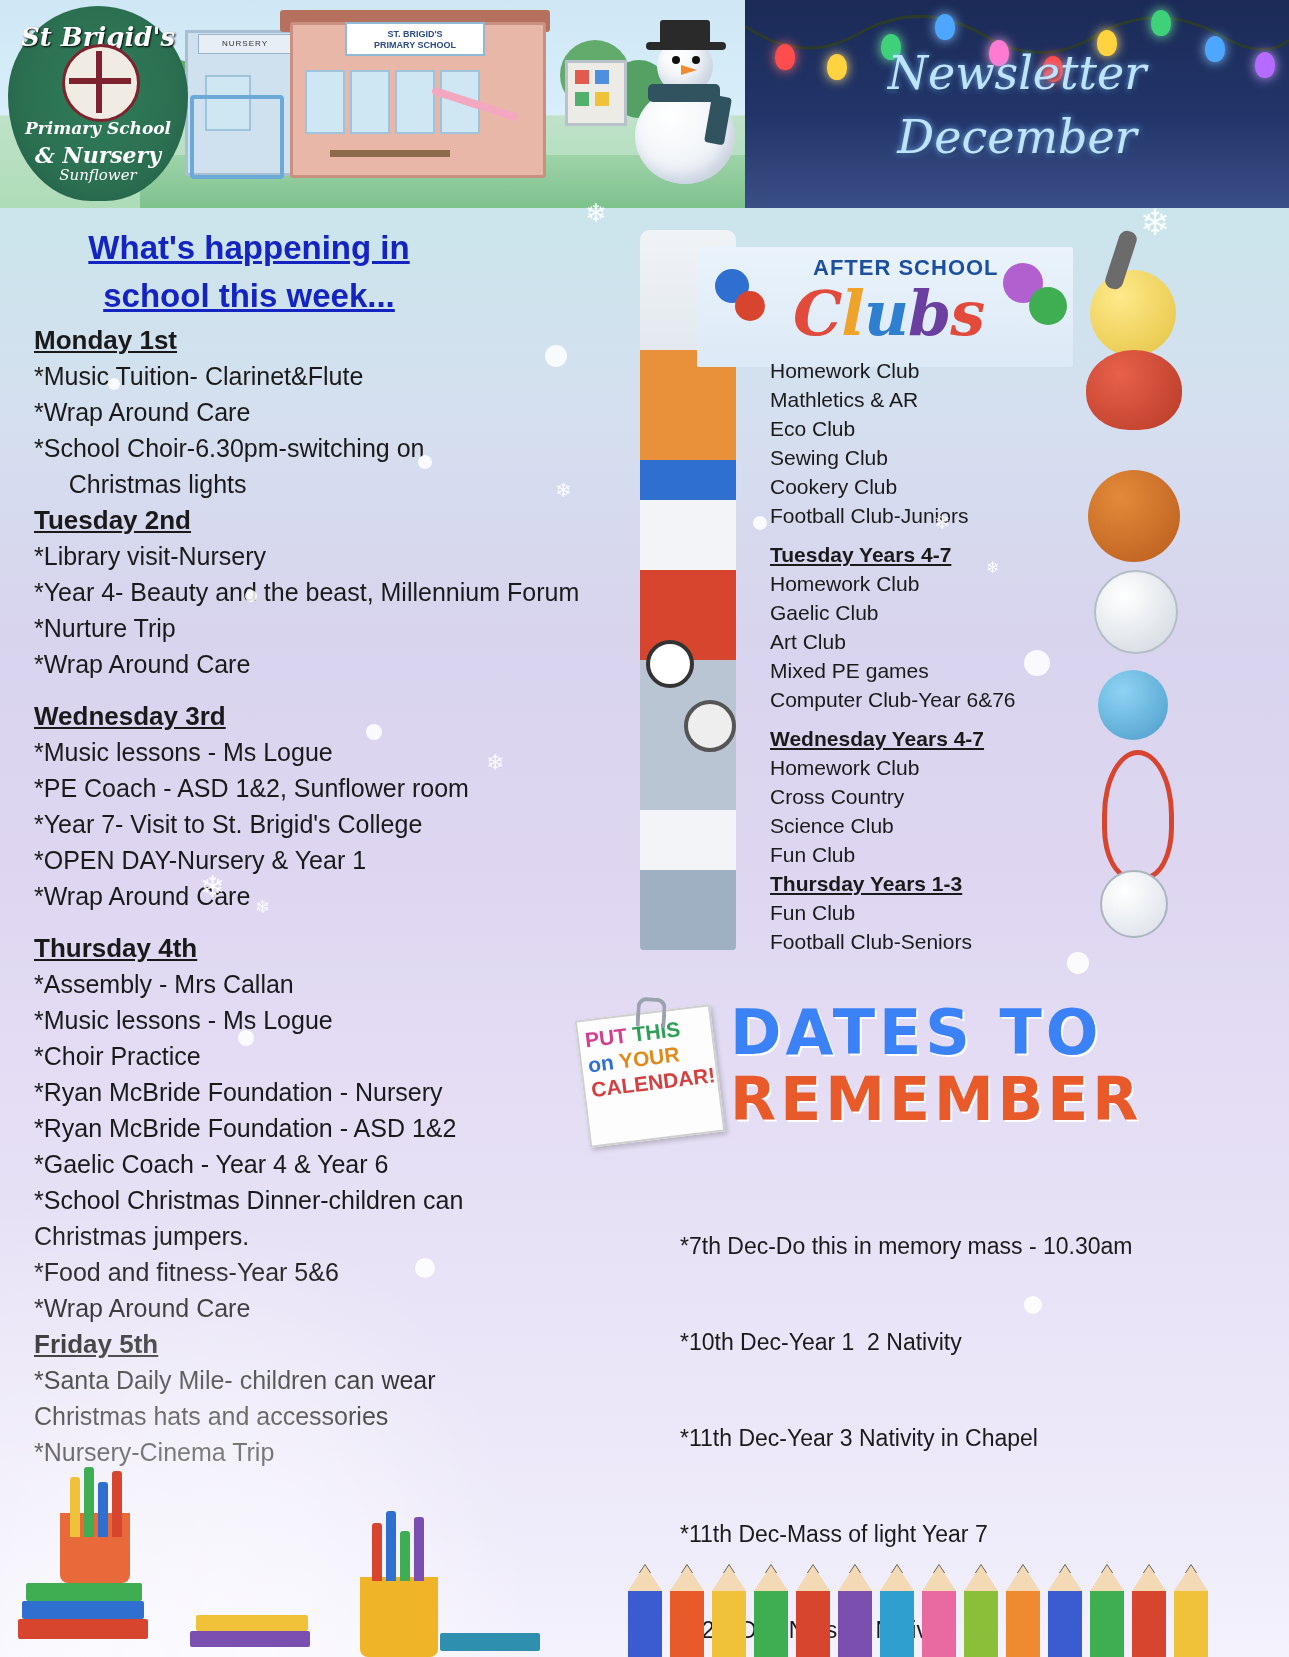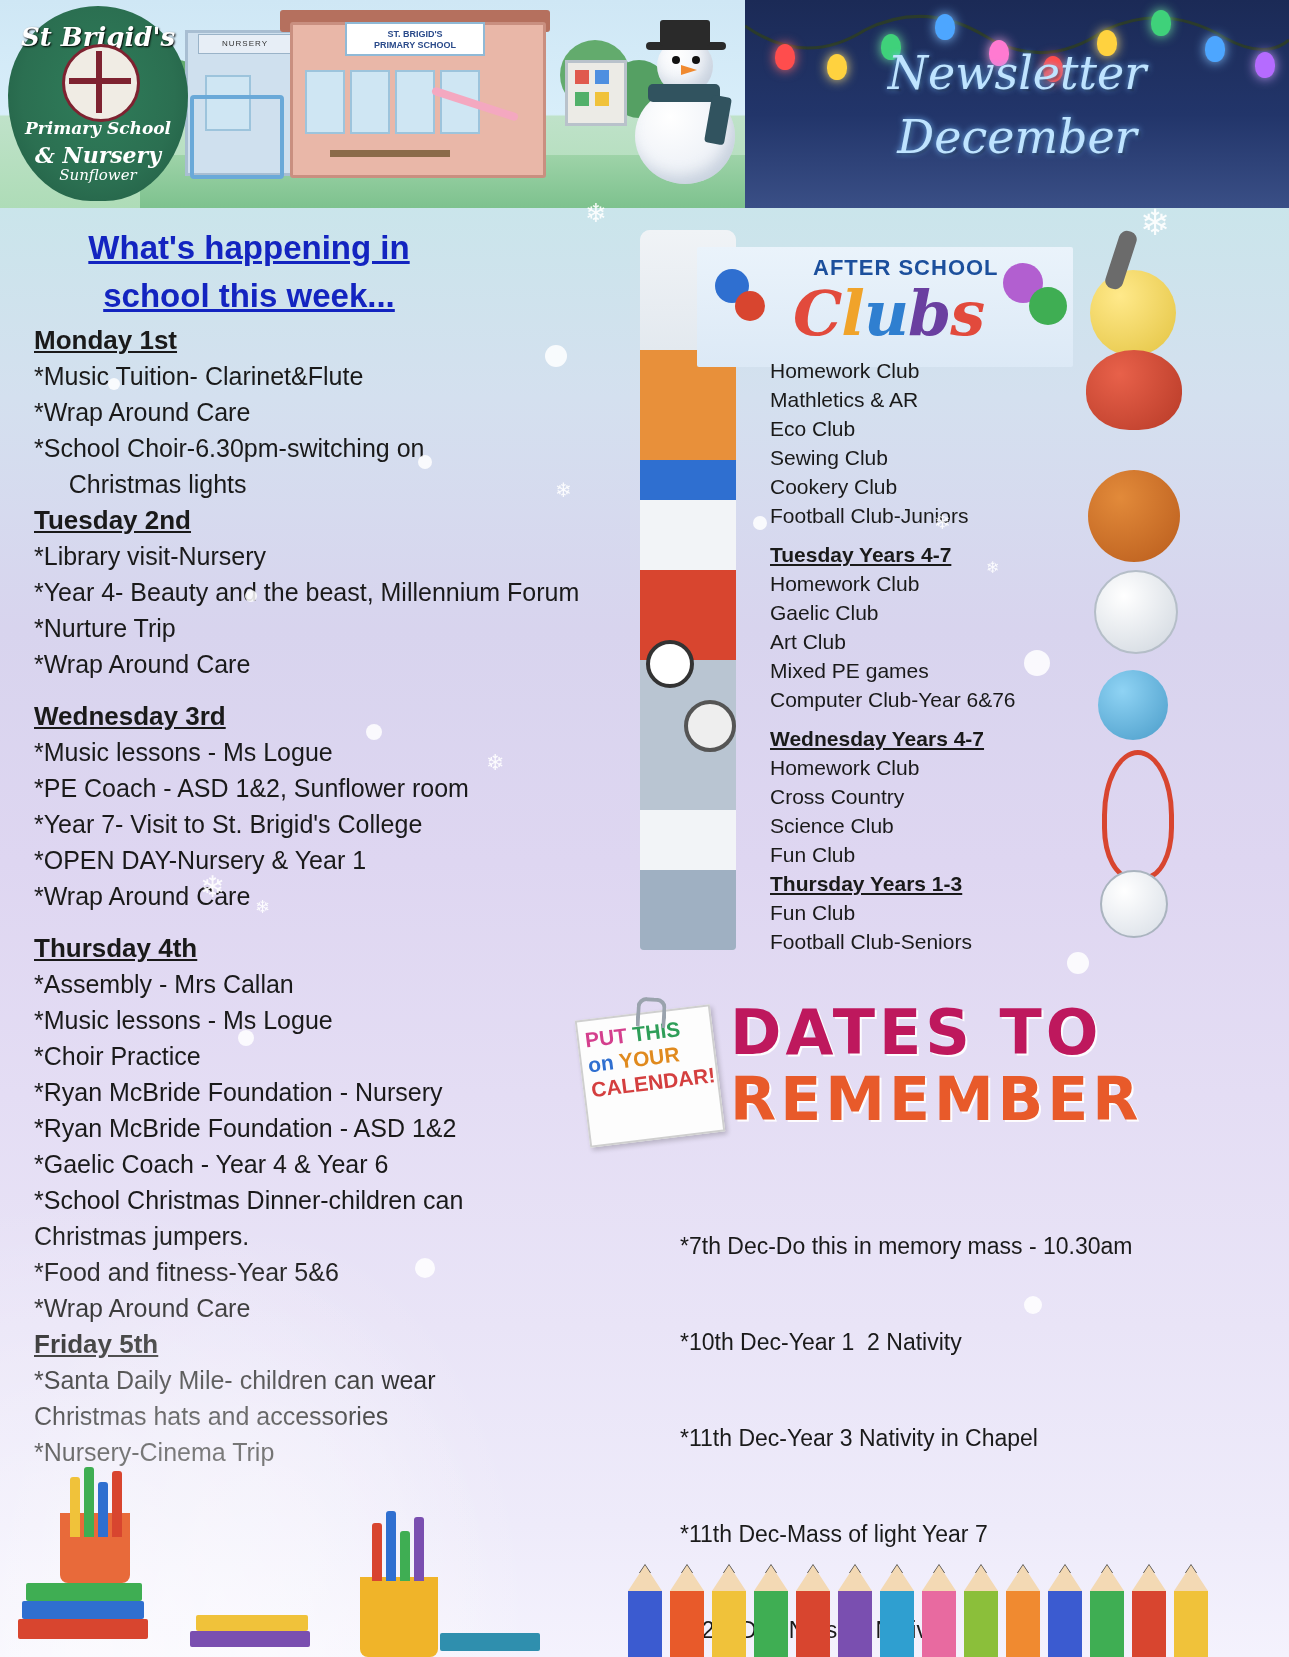--- a/index.html
+++ b/index.html
@@ -641,21 +641,21 @@
     <span class="c3">on</span>
     <span class="c4">YOUR</span>
   </div>
   <div>
     <span class="c5">CALENDAR!</span>
   </div>
 </div>
 
 <div class="dates-title">
   <div class="l1">
-    <span style="color:#be185d">DATES TO</span>
+    <span style="color:#3b82f6">DATES TO</span>
   </div>
   <div class="l2">
     <span style="color:#e85a2a">REMEMBER</span>
   </div>
 </div>
 
 <div class="dates-list">
   <div>*7th Dec-Do this in memory mass - 10.30am</div>
   <div>*10th Dec-Year 1  2 Nativity</div>
   <div>*11th Dec-Year 3 Nativity in Chapel</div>

